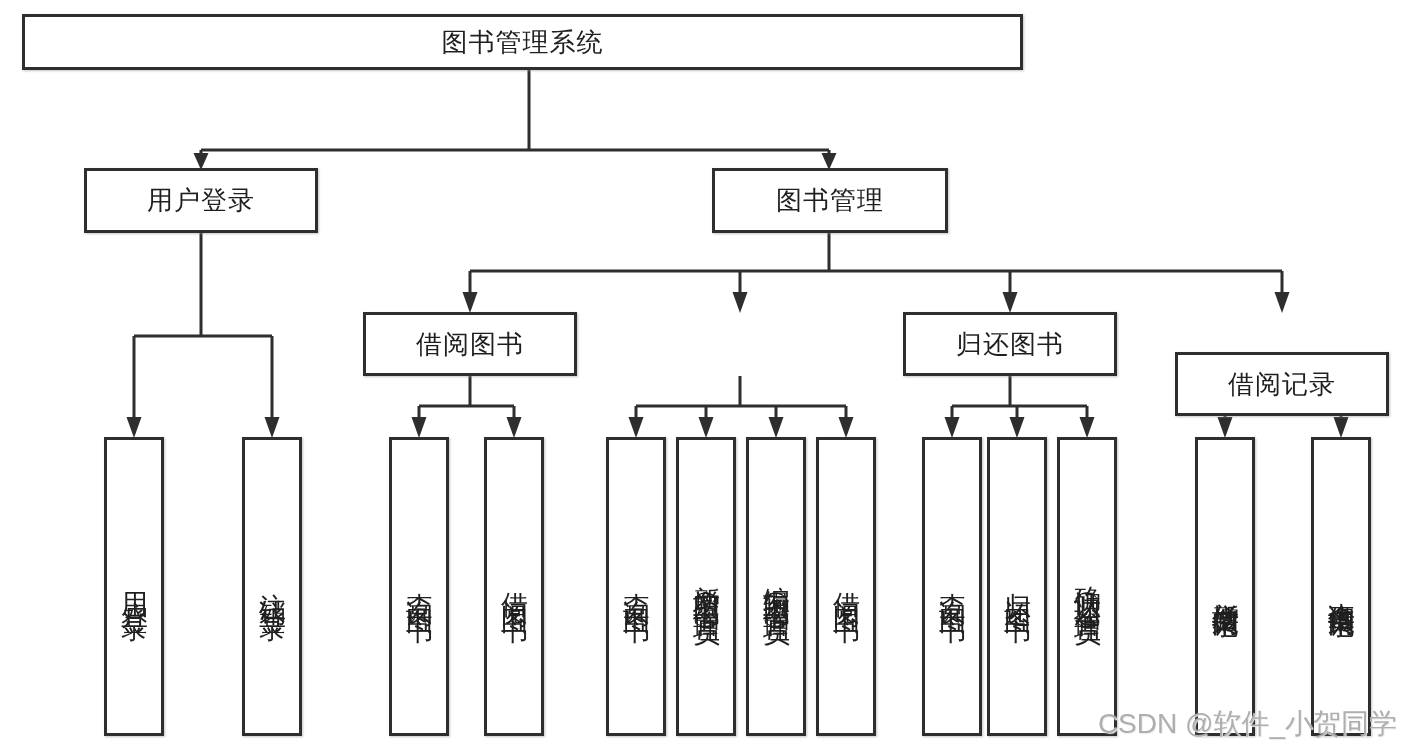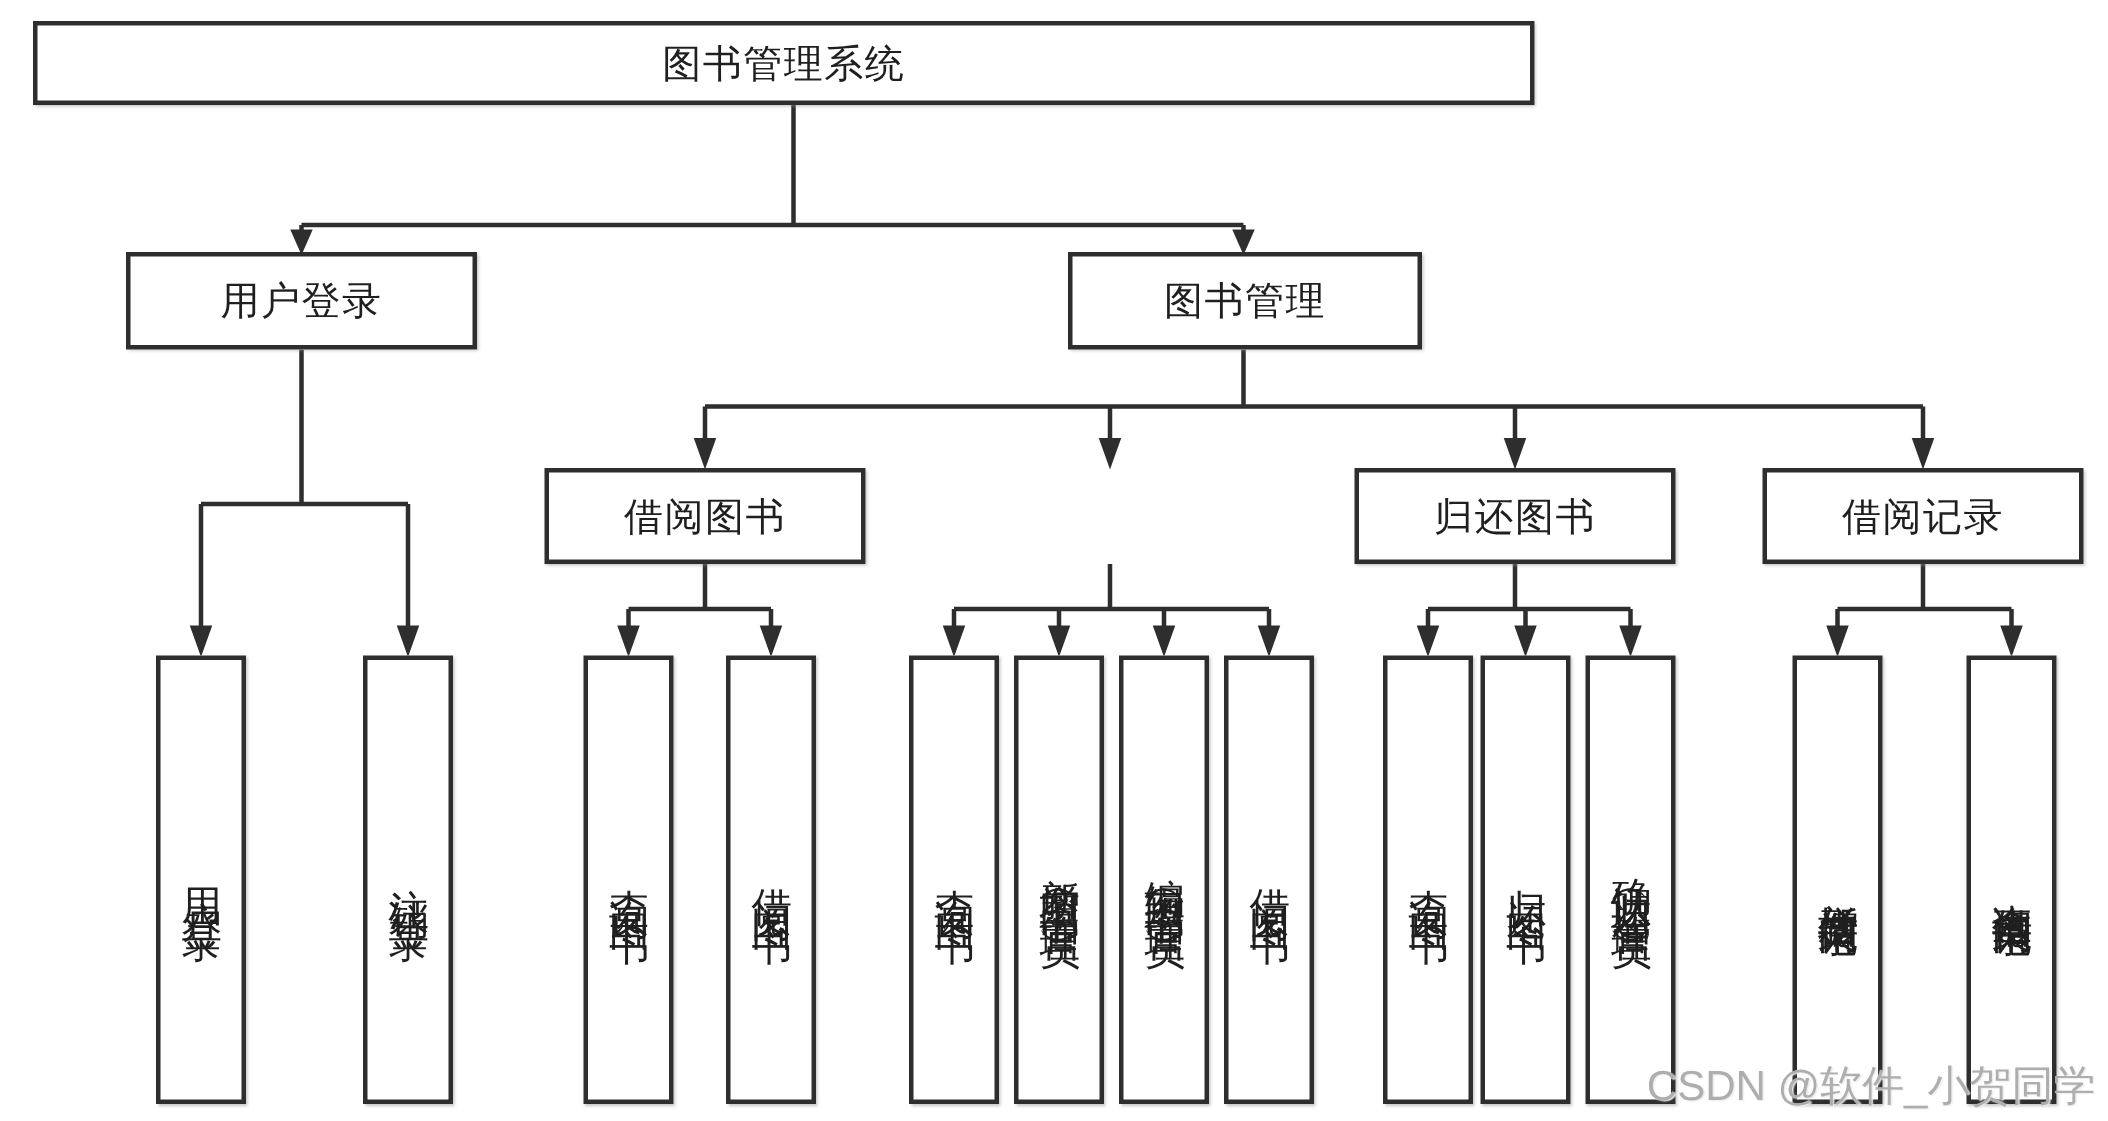--- a/index.html
+++ b/index.html
@@ -39,21 +39,21 @@
   }
 
   .box.root  { left: 22px;   top: 14px;  width: 1001px; height: 56px; align-items: center; }
   .box.lvl1a { left: 84px;   top: 168px; width: 234px;  height: 65px; }
   .box.lvl1b { left: 712px;  top: 168px; width: 236px;  height: 65px; }
 
   .box.lvl2  { top: 312px; width: 214px; height: 64px; }
   .box.l2a { left: 363px; }
   .box.l2b { left: 633px; }
   .box.l2c { left: 903px; }
-  .box.l2d { left: 1175px; }
+  .box.l2d { left: 1175px; margin-top: 40px; }
 
   .box.leaf { top: 437px; width: 60px; height: 299px; }
 
   .vlabel {
     writing-mode: vertical-rl;
     text-orientation: mixed;
     font-size: 27px;
     color: #1f1f1f;
     letter-spacing: 8px;
     line-height: 1;

